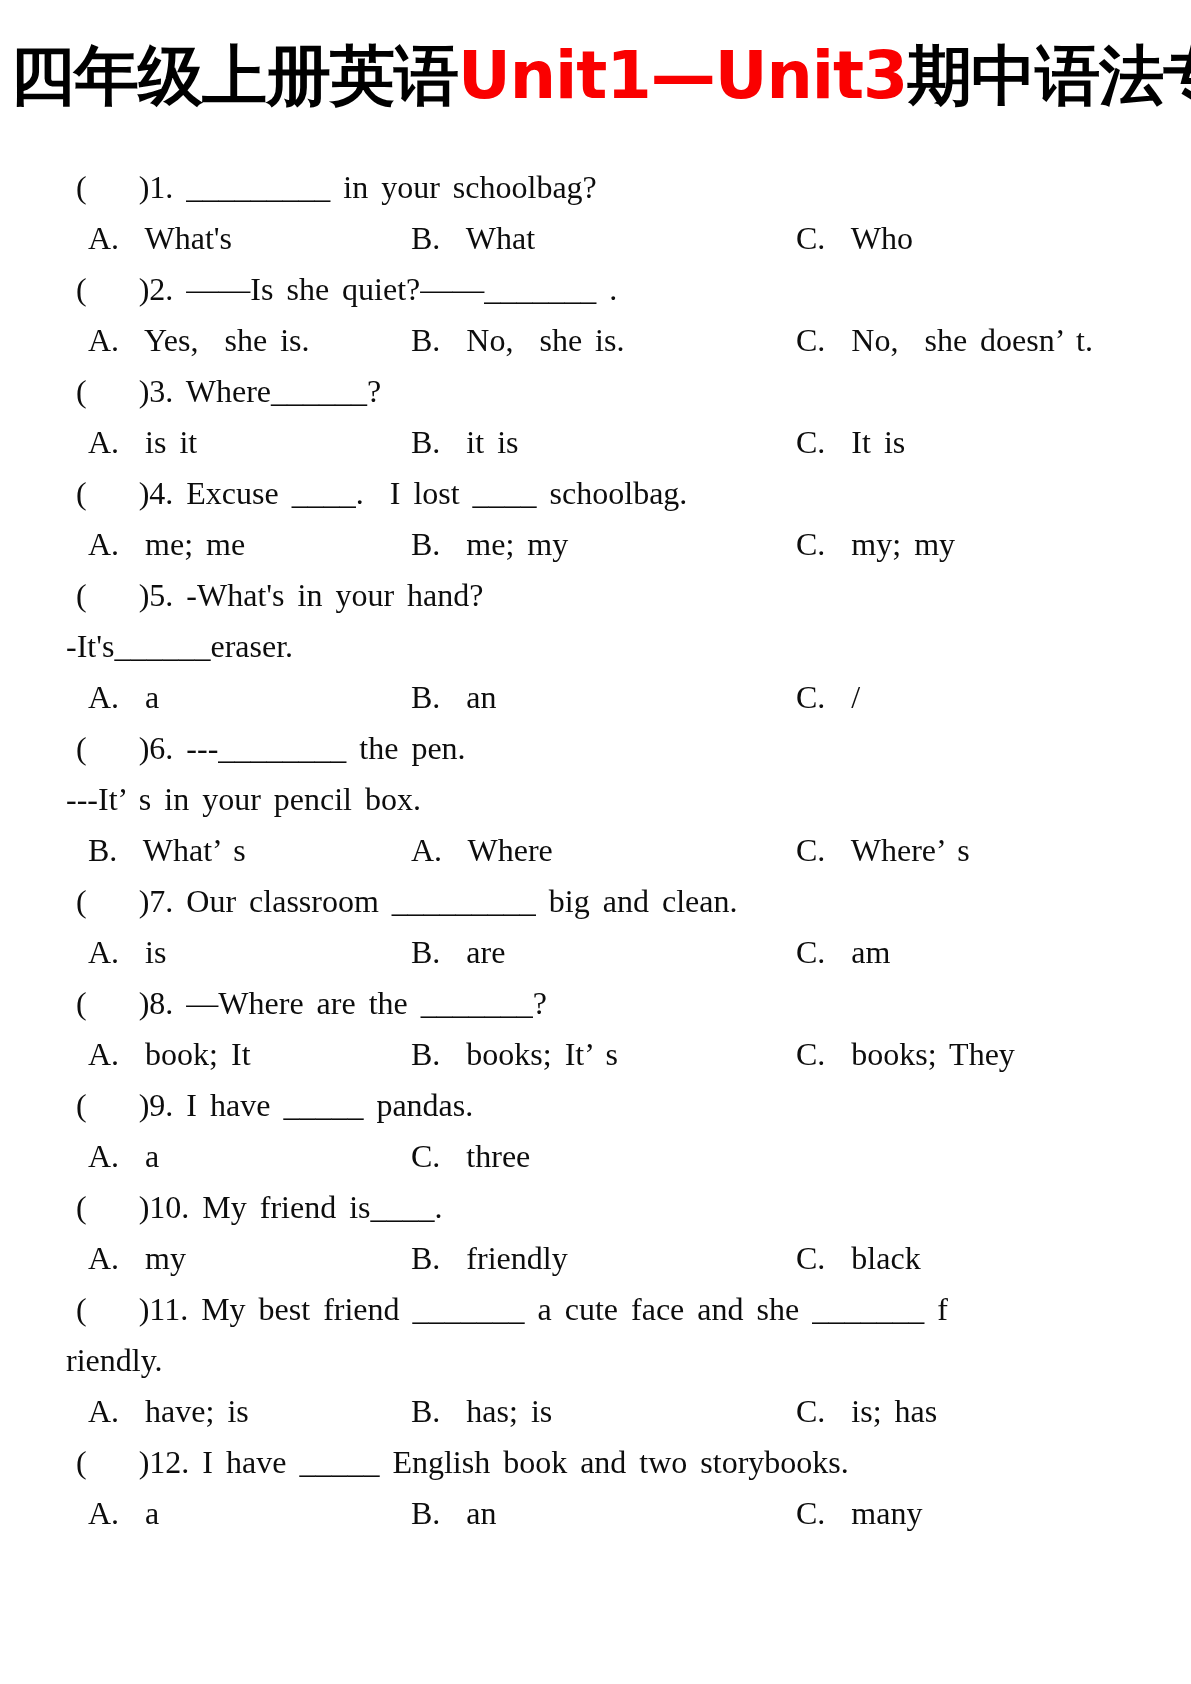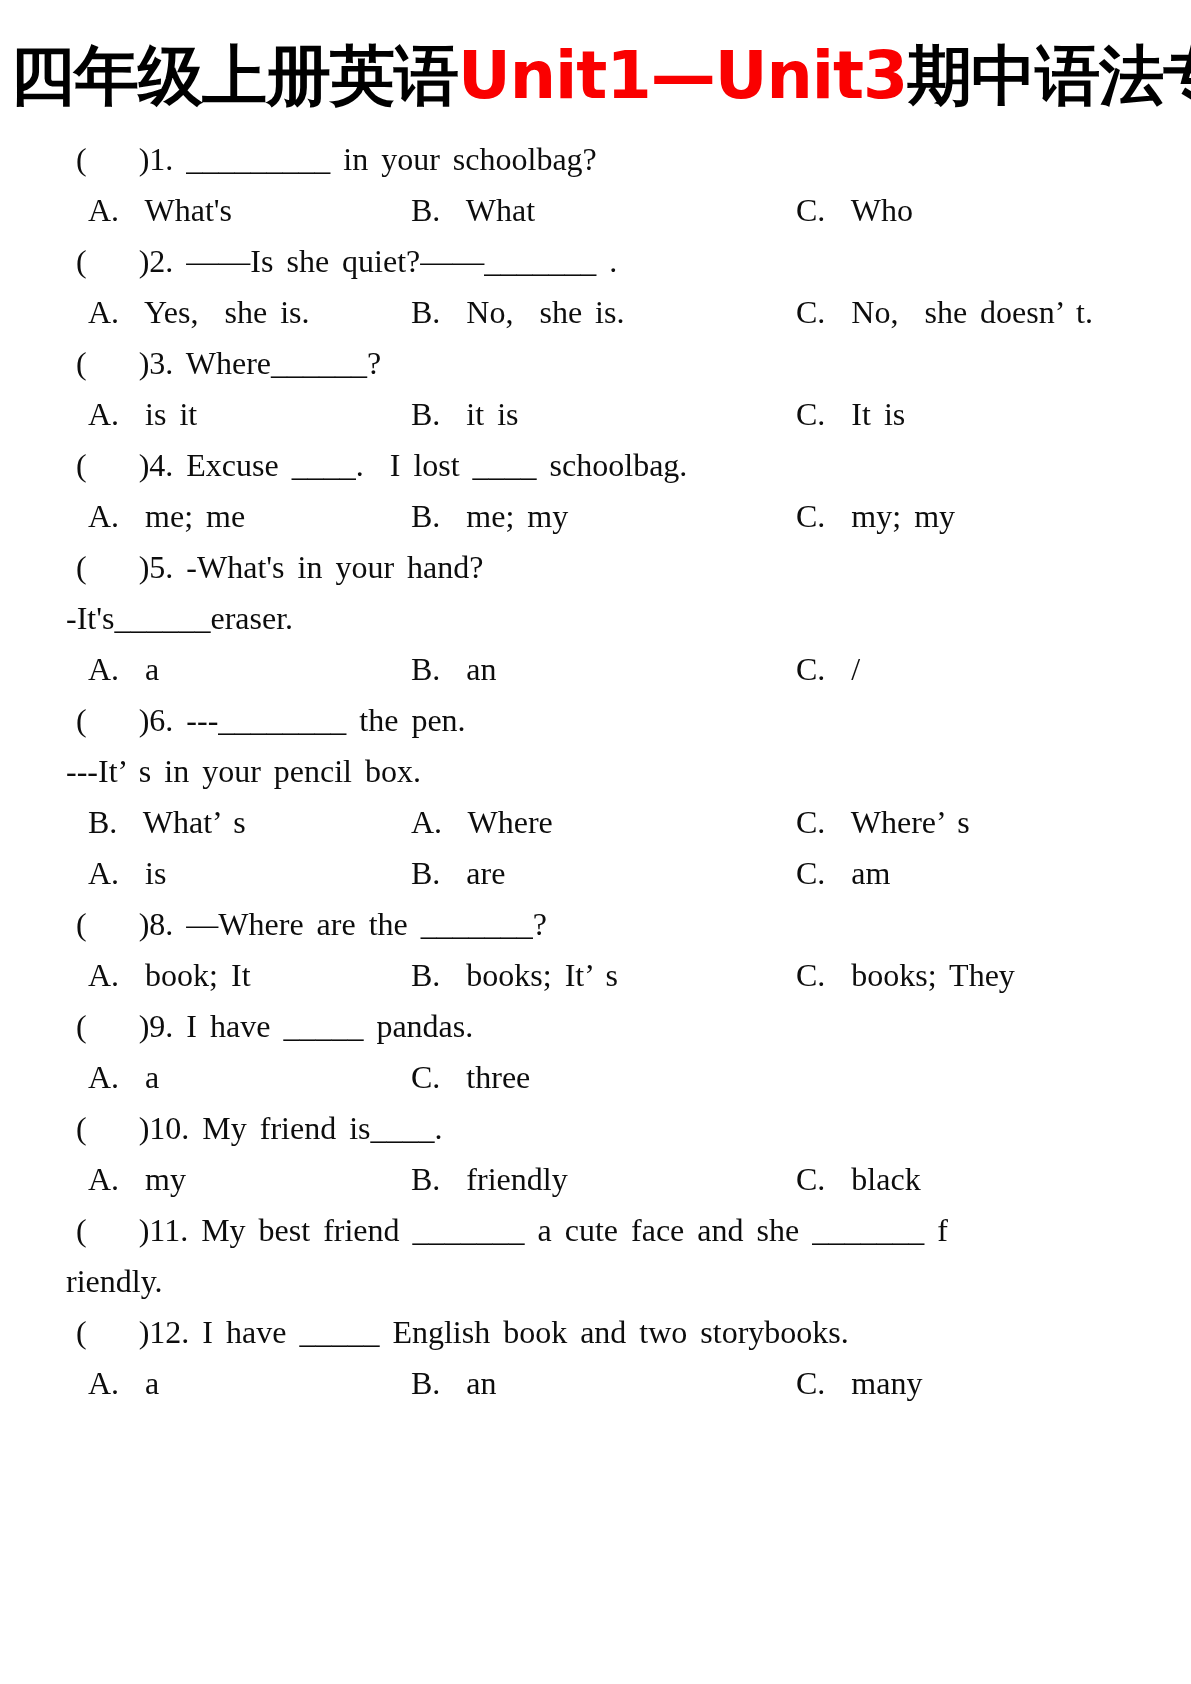--- a/index.html
+++ b/index.html
@@ -19,21 +19,21 @@
     line-height: 84px;
     text-align: center;
     font-family: "DejaVu Sans", "Liberation Sans", sans-serif;
     font-weight: 900;
     font-size: 65px;
     letter-spacing: -1px;
     color: #000000;
     white-space: nowrap;
   }
   h1.title .red { color: var(--title-red, #fa0000); }
-  .body-block { margin-top: 16px; }
+  .body-block { margin-top: 44px; }
   .line {
     height: 51px;
     line-height: 51px;
     font-size: 32px;
     white-space: pre;
     word-spacing: 5px;
   }
   .qline  { padding-left: 76px; }
   .cont   { padding-left: 66px; }
   .opts   {
@@ -89,20 +89,21 @@
     </div>
 
     <div class="line qline">(    )6. ---________ the pen.</div>
     <div class="line cont">---It’ s in your pencil box.</div>
     <div class="line opts">
       <span class="opt">B.  What’ s</span>
       <span class="opt">A.  Where</span>
       <span class="opt">C.  Where’ s</span>
     </div>
 
+    <div class="line qline">(    )7. Our classroom _________ big and clean.</div>
     <div class="line opts">
       <span class="opt">A.  is</span>
       <span class="opt">B.  are</span>
       <span class="opt">C.  am</span>
     </div>
 
     <div class="line qline">(    )8. —Where are the _______?</div>
     <div class="line opts">
       <span class="opt">A.  book; It</span>
       <span class="opt">B.  books; It’ s</span>
@@ -117,20 +118,25 @@
 
     <div class="line qline">(    )10. My friend is____.</div>
     <div class="line opts">
       <span class="opt">A.  my</span>
       <span class="opt">B.  friendly</span>
       <span class="opt">C.  black</span>
     </div>
 
     <div class="line qline">(    )11. My best friend _______ a cute face and she _______ f</div>
     <div class="line cont">riendly.</div>
+    <div class="line opts">
+      <span class="opt">A.  have; is</span>
+      <span class="opt">B.  has; is</span>
+      <span class="opt">C.  is; has</span>
+    </div>
 
     <div class="line qline">(    )12. I have _____ English book and two storybooks.</div>
     <div class="line opts">
       <span class="opt">A.  a</span>
       <span class="opt">B.  an</span>
       <span class="opt">C.  many</span>
     </div>
 
   </div>
 </div>

